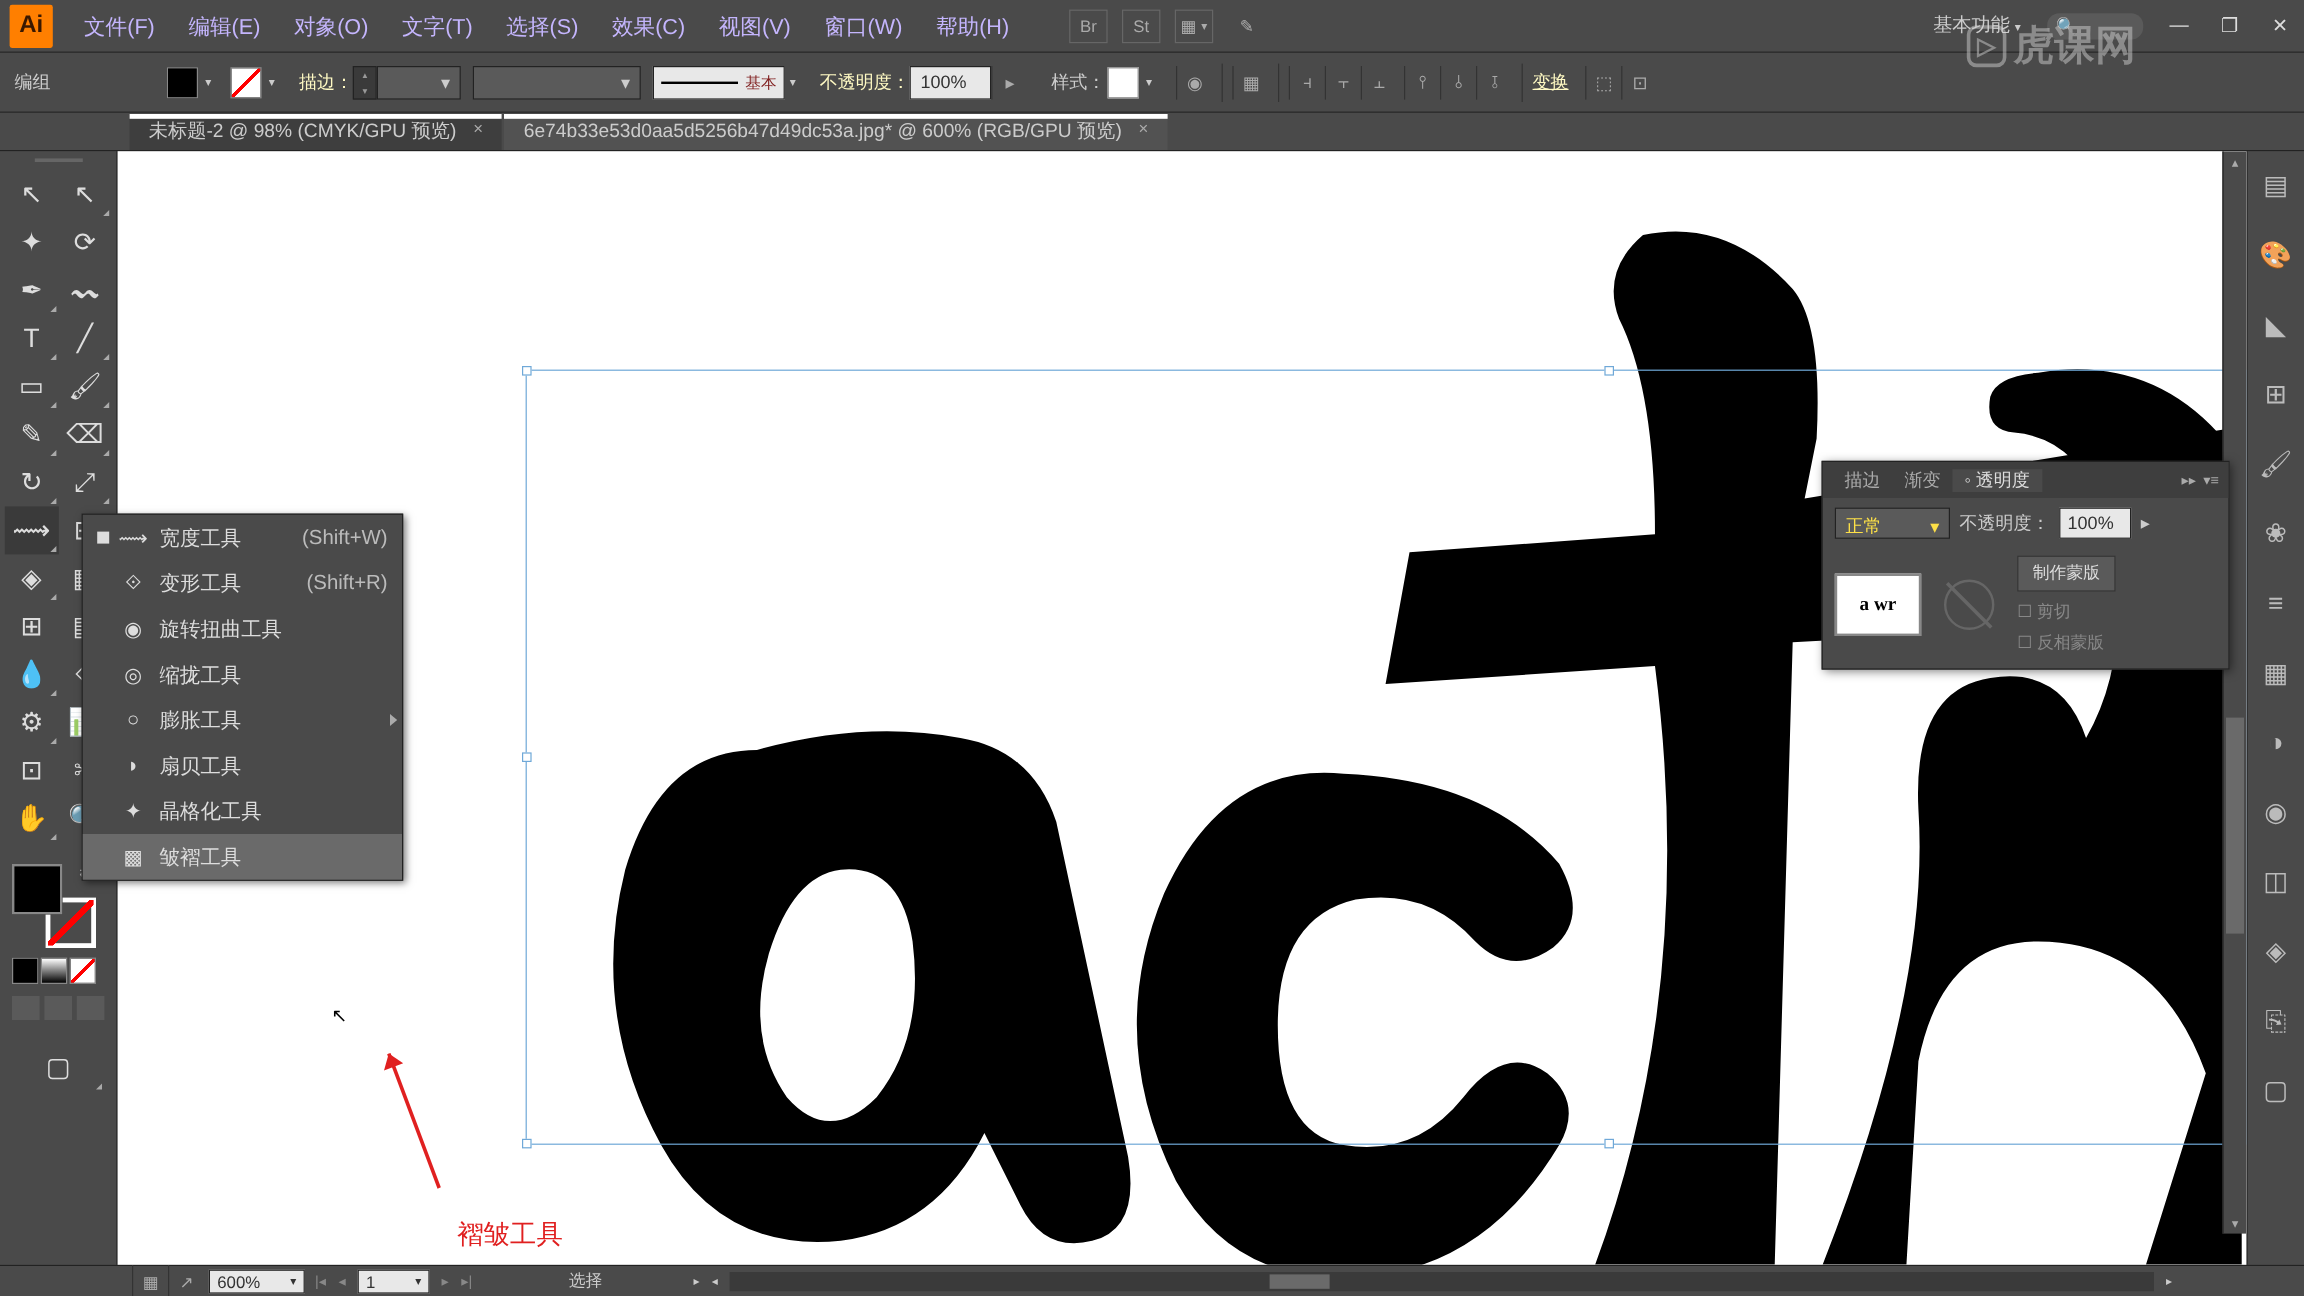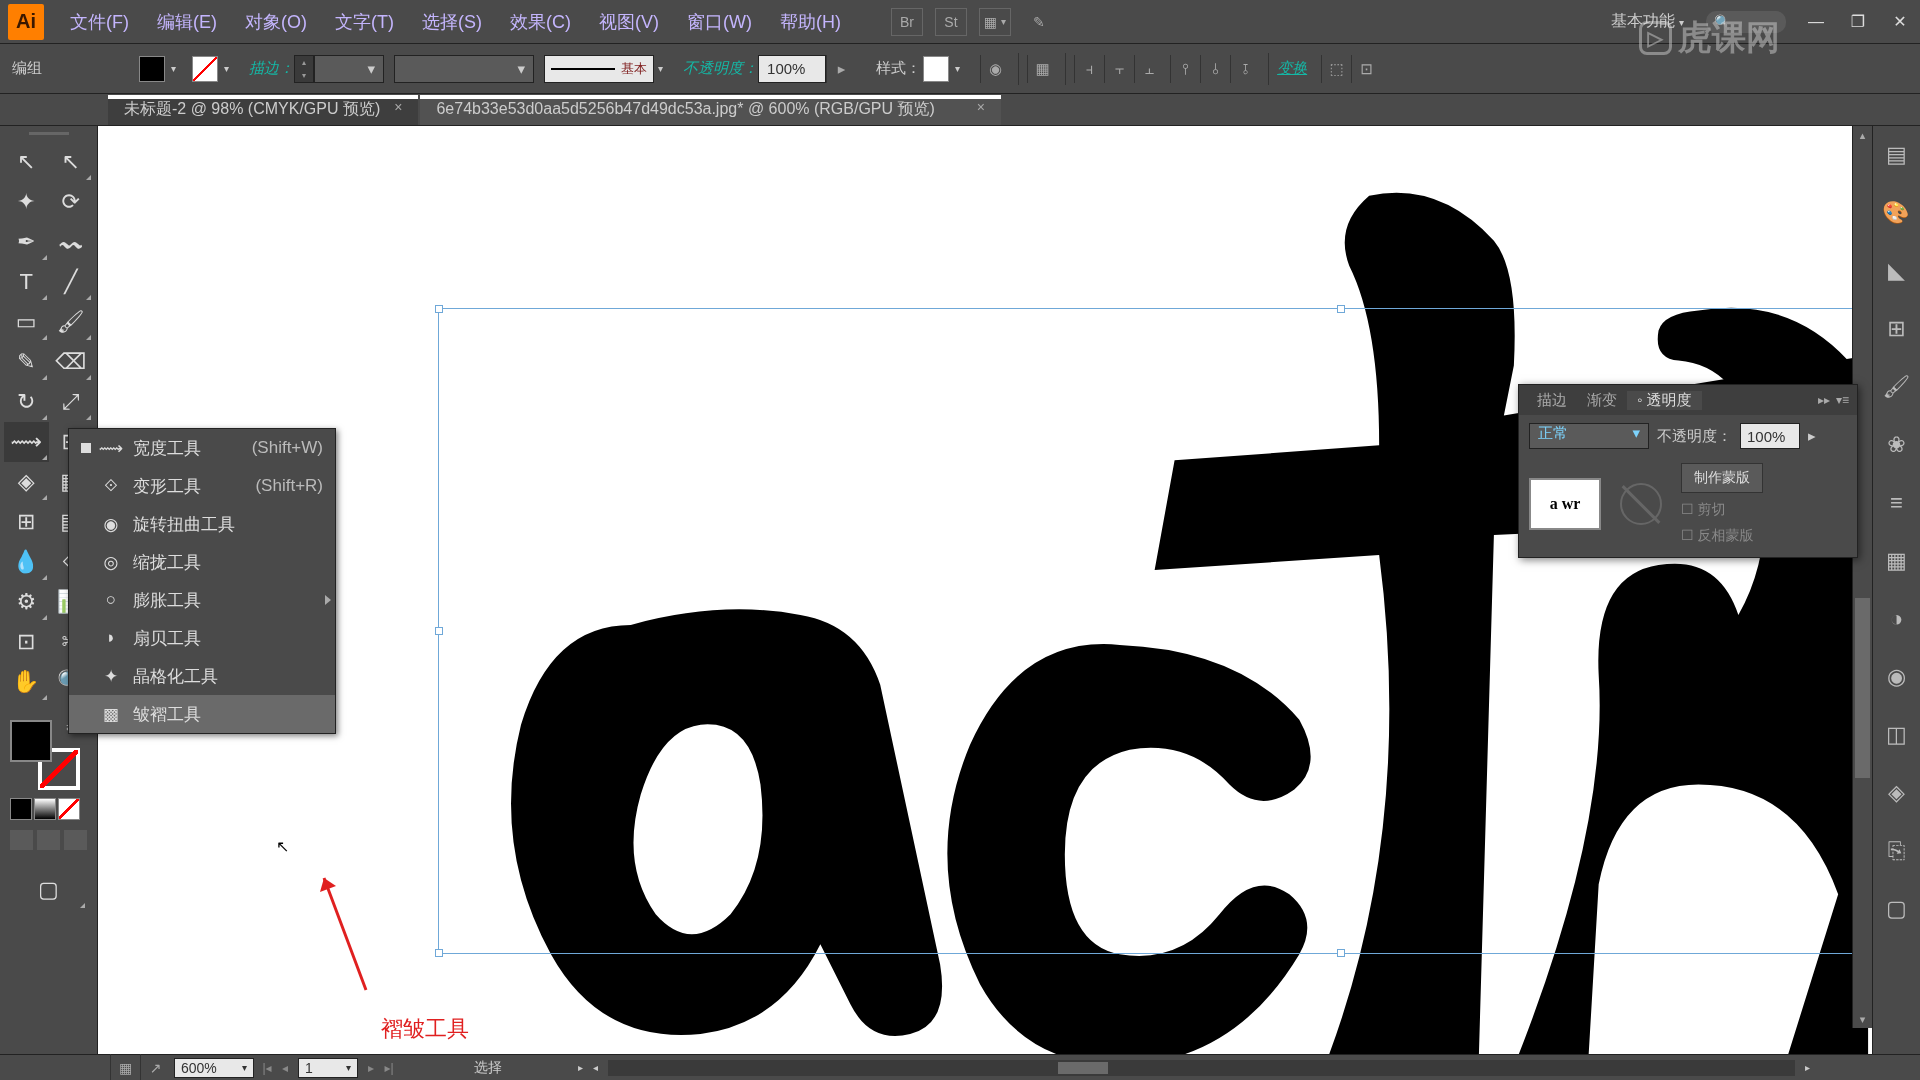--- a/index.html
+++ b/index.html
@@ -23,35 +23,35 @@
 
 .watermark { position: absolute; top: 15px; right: 140px; color: rgba(220,220,220,0.45); font-size: 34px; font-weight: bold; z-index: 100; display: flex; align-items: center; gap: 6px; }
 .watermark-icon { border: 3px solid rgba(220,220,220,0.45); border-radius: 8px; padding: 2px 6px; font-size: 20px; }
 
 
 .controlbar { height: 50px; background: #4a4a4a; display: flex; align-items: center; padding: 0 12px; border-bottom: 1px solid #222; font-size: 15px; }
 .ctrl-label { color: #ccc; margin-right: 15px; }
 .color-swatch { width: 26px; height: 26px; border: 1px solid #888; margin: 0 2px; }
 .swatch-black { background: #000; }
 .swatch-white-diag { background: linear-gradient(to bottom right, #fff 46%, red 46%, red 54%, #fff 54%); }
-.ctrl-highlight { color: #14b8a6; font-style: italic; }
+.ctrl-highlight { color: #fef9c3; }
 .stepper { width: 20px; height: 28px; background: #3a3a3a; border: 1px solid #222; display: flex; flex-direction: column; }
 .stepper div { flex: 1; font-size: 8px; display: flex; align-items: center; justify-content: center; color: #999; }
 .dropdown-box { height: 28px; background: #5a5a5a; border: 1px solid #222; display: flex; align-items: center; padding: 0 8px; color: #ccc; }
 .stroke-preview { width: 110px; height: 28px; background: #e8e8e8; display: flex; align-items: center; padding: 0 6px; border: 1px solid #222; }
 .stroke-line { flex: 1; height: 2px; background: #000; }
 .stroke-text { font-size: 13px; color: #7f1d1d; margin-left: 6px; }
 .opacity-input { width: 68px; height: 28px; background: #e8e8e8; color: #333; border: 1px solid #222; display: flex; align-items: center; padding: 0 8px; }
 .small-icon-btn { width: 30px; height: 28px; display: flex; align-items: center; justify-content: center; color: #aaa; border-left: 1px solid #333; }
 .divider-v { width: 1px; height: 32px; background: #333; margin: 0 8px; }
 
 
 .tabbar { height: 32px; background: #4a4a4a; display: flex; align-items: flex-end; padding-left: 108px; border-bottom: 1px solid #222; }
 .tab { height: 30px; padding: 0 16px; display: flex; align-items: flex-start; font-size: 16px; color: #ccc; background: #3e3e3e; border-top: 4px solid #ffffff; margin-right: 2px; }
-.tab.active { background: #525252; gap: 28px; }
+.tab.active { background: #525252; }
 .tab-close { margin-left: 14px; color: #aaa; font-size: 14px; cursor: pointer; }
 
 
 .main { display: flex; height: calc(100% - 44px - 50px - 32px - 26px); }
 
 
 .toolbar { width: 98px; background: #4a4a4a; border-right: 1px solid #222; padding: 6px 4px; position: relative; }
 .toolbar-grip { height: 10px; display: flex; justify-content: center; }
 .toolbar-grip div { width: 40px; height: 3px; background: #666; }
 .tool-row { display: flex; height: 40px; }
@@ -95,21 +95,21 @@
 .right-dock { width: 48px; background: #4a4a4a; border-left: 1px solid #222; display: flex; flex-direction: column; align-items: center; padding-top: 12px; gap: 24px; }
 .dock-icon { width: 34px; height: 34px; color: #bbb; display: flex; align-items: center; justify-content: center; font-size: 22px; cursor: pointer; }
 
 
 .transparency-panel { position: absolute; right: 62px; top: 384px; width: 340px; background: #4a4a4a; border: 1px solid #222; z-index: 40; box-shadow: 2px 2px 8px rgba(0,0,0,0.5); }
 .panel-tabs { height: 30px; display: flex; align-items: center; background: #3e3e3e; padding: 0 8px; font-size: 15px; }
 .panel-tab { padding: 0 10px; color: #aaa; cursor: pointer; }
 .panel-tab.active { background: #4a4a4a; color: #ddd; }
 .panel-tab-arrows { margin-left: auto; color: #aaa; font-size: 12px; display: flex; gap: 6px; }
 .panel-row { padding: 8px 10px; display: flex; align-items: center; gap: 8px; font-size: 15px; }
-.panel-select { width: 120px; height: 26px; background: #5a5a5a; border: 1px solid #222; display: flex; align-items: flex-start; padding: 0 8px; color: #7dd3fc; }
+.panel-select { width: 96px; height: 26px; background: #5a5a5a; border: 1px solid #222; display: flex; align-items: flex-end; padding: 0 8px; color: #fde047; }
 .panel-input { width: 60px; height: 26px; background: #e8e8e8; color: #333; border: 1px solid #222; display: flex; align-items: center; padding: 0 6px; }
 .panel-thumbs { padding: 6px 10px 12px; display: flex; gap: 10px; align-items: center; }
 .thumb { width: 72px; height: 52px; background: #fff; border: 2px solid #888; display: flex; align-items: center; justify-content: center; font-family: cursive; font-weight: bold; color: #000; font-size: 16px; }
 .thumb-disabled { width: 42px; height: 42px; border: 2px solid #666; border-radius: 50%; display: flex; align-items: center; justify-content: center; position: relative; }
 .thumb-disabled::after { content: ''; position: absolute; width: 52px; height: 3px; background: #666; transform: rotate(45deg); }
 .panel-side { display: flex; flex-direction: column; gap: 8px; font-size: 14px; color: #888; }
 .panel-btn { padding: 5px 12px; background: #5a5a5a; border: 1px solid #333; color: #ddd; font-size: 14px; }
 
 
 .v-scroll { position: absolute; right: 0; top: 0; bottom: 26px; width: 20px; background: #4a4a4a; border-left: 1px solid #222; }

